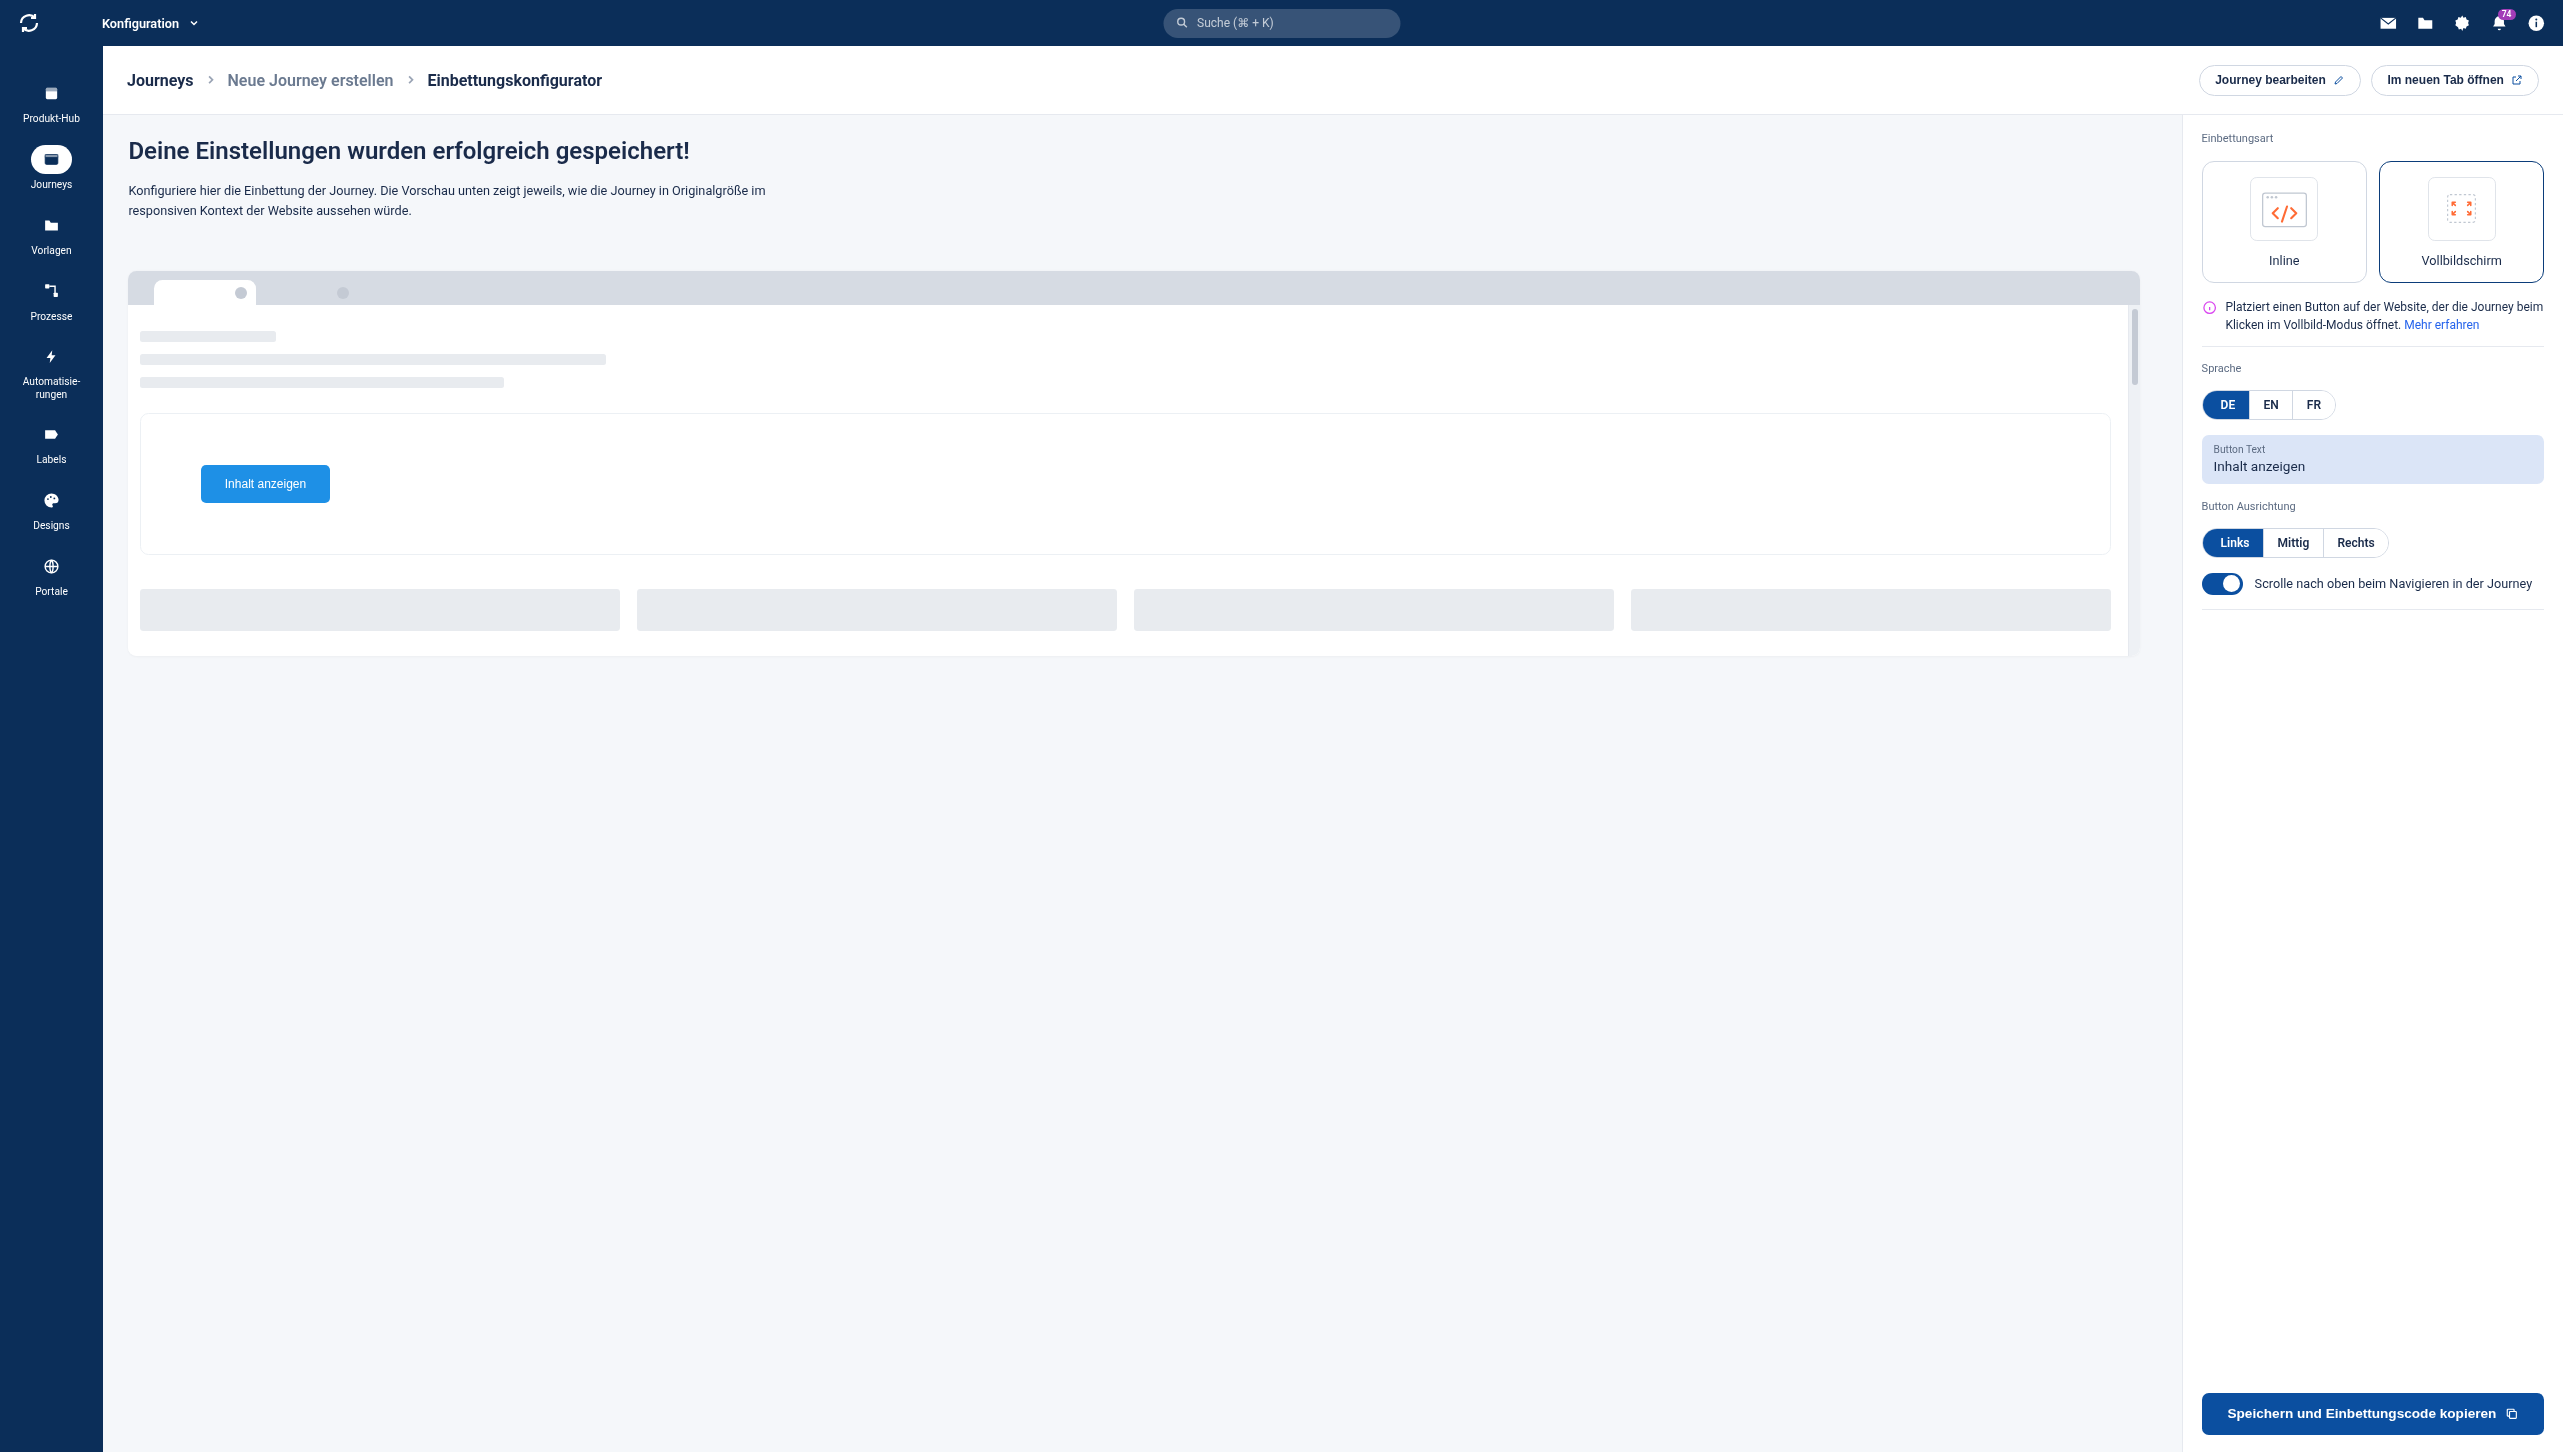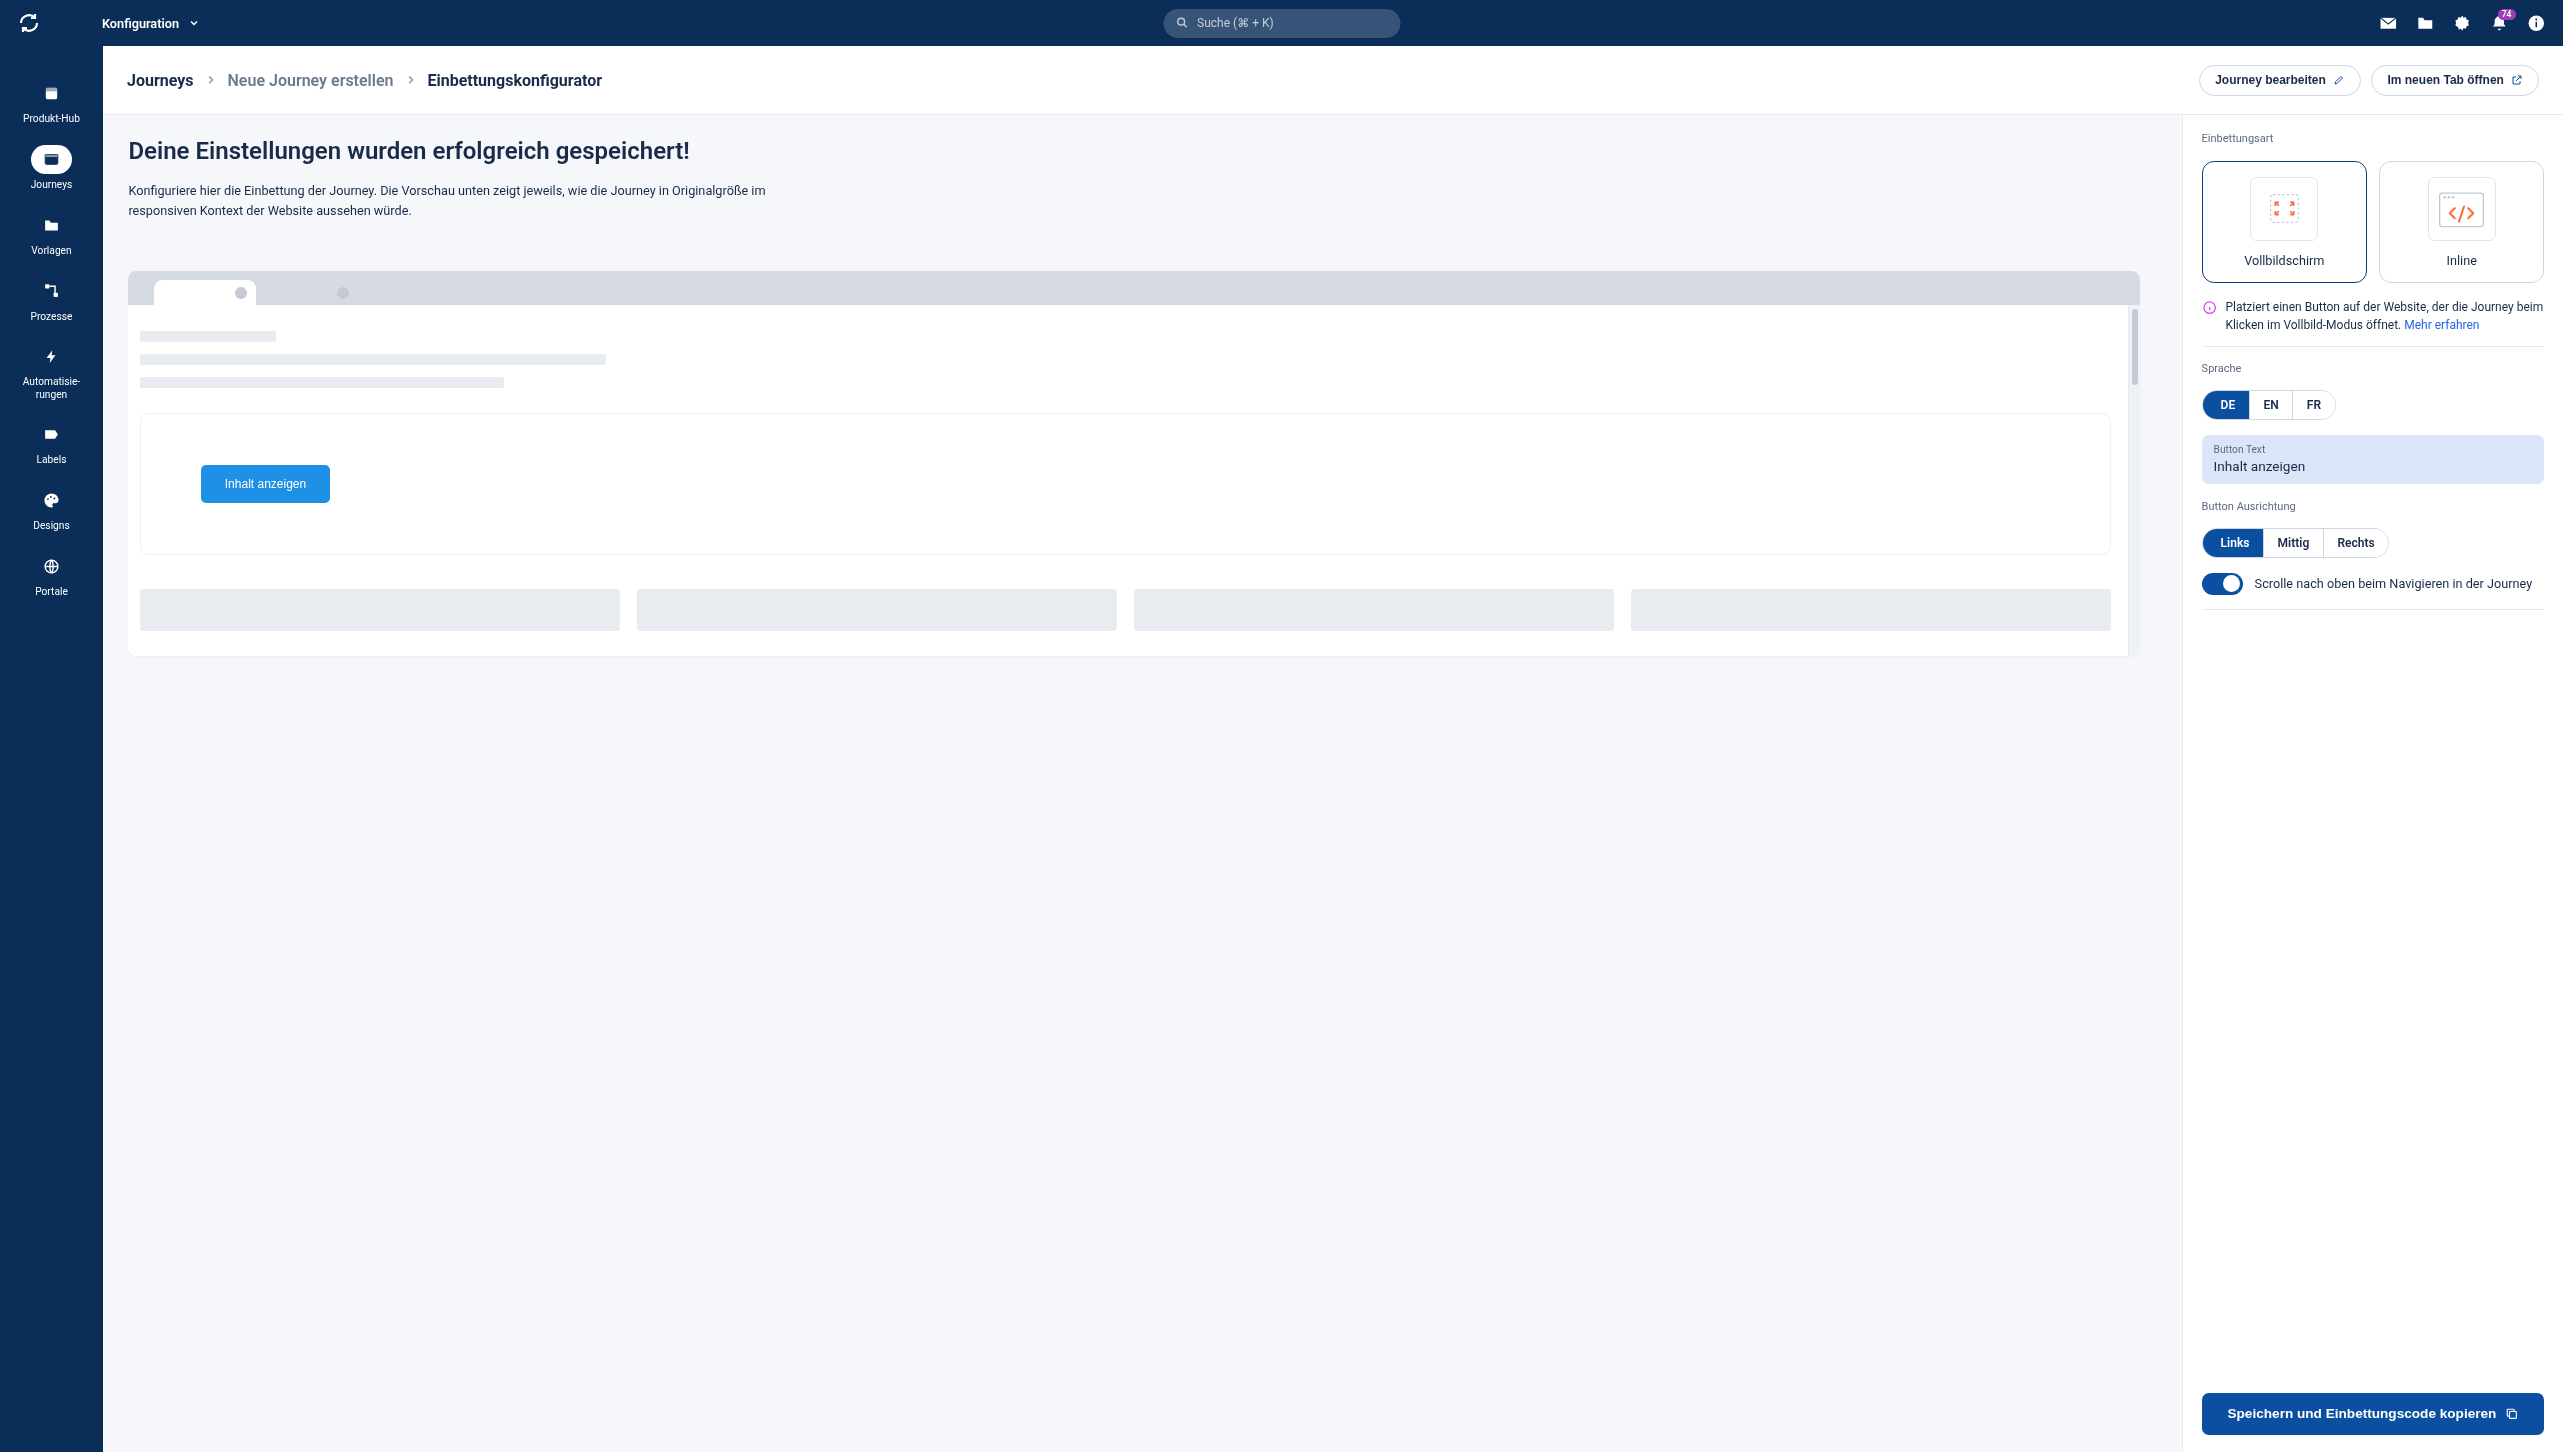--- a/index.html
+++ b/index.html
@@ -571,41 +571,41 @@
                   <div class="foot-block"></div>
                 </div>
               </div>
             </div>
           </div>
         </div>
 
         <div class="right-col">
           <div class="sec-label">Einbettungsart</div>
           <div class="embed-types">
-            <div class="embed-card-opt selected">
-              <div class="embed-icon-box">
-                <svg width="37" height="37" viewBox="0 0 48 48" fill="none">
-                  <rect x="6" y="6" width="36" height="36" rx="3" stroke="#c0c7d1" stroke-width="1.5" stroke-dasharray="3 3"></rect>
-                  <path d="M16 20l-4-4m0 0h4m-4 0v4  M32 20l4-4m0 0h-4m4 0v4  M16 28l-4 4m0 0h4m-4 0v-4  M32 28l4 4m0 0h-4m4 0v-4" stroke="#ff6b35" stroke-width="2" stroke-linecap="round"></path>
-                </svg>
-              </div>
-              <span class="embed-card-label">Vollbildschirm</span>
-            </div>
             <div class="embed-card-opt">
               <div class="embed-icon-box">
                 <svg width="51" height="42" viewBox="0 0 60 50" fill="none">
                   <rect x="4" y="6" width="52" height="40" rx="3" stroke="#c0c7d1" stroke-width="1.5"></rect>
                   <circle cx="10" cy="11" r="1.5" fill="#c0c7d1"></circle>
                     <circle cx="15" cy="11" r="1.5" fill="#c0c7d1"></circle>
                     <circle cx="20" cy="11" r="1.5" fill="#c0c7d1"></circle>
                   <path d="M22 24l-6 6 6 6  M38 24l6 6-6 6  M33 22l-6 18" stroke="#ff6b35" stroke-width="2.5" stroke-linecap="round" stroke-linejoin="round"></path>
                 </svg>
               </div>
               <span class="embed-card-label">Inline</span>
             </div>
+            <div class="embed-card-opt selected">
+              <div class="embed-icon-box">
+                <svg width="37" height="37" viewBox="0 0 48 48" fill="none">
+                  <rect x="6" y="6" width="36" height="36" rx="3" stroke="#c0c7d1" stroke-width="1.5" stroke-dasharray="3 3"></rect>
+                  <path d="M16 20l-4-4m0 0h4m-4 0v4  M32 20l4-4m0 0h-4m4 0v4  M16 28l-4 4m0 0h4m-4 0v-4  M32 28l4 4m0 0h-4m4 0v-4" stroke="#ff6b35" stroke-width="2" stroke-linecap="round"></path>
+                </svg>
+              </div>
+              <span class="embed-card-label">Vollbildschirm</span>
+            </div>
           </div>
 
           <div class="info-row">
             <svg class="info-icon-circ" width="15.3" height="15.3" viewBox="0 0 24 24" fill="none" stroke="#d946ef" stroke-width="2">
                 <circle cx="12" cy="12" r="9"></circle>
                 <path d="M12 8v.01M12 11v5"></path>
               </svg>
             <div>
               <span>Platziert einen Button auf der Website, der die Journey beim Klicken im Vollbild-Modus öffnet. </span><a href="#">Mehr erfahren</a>
             </div>

